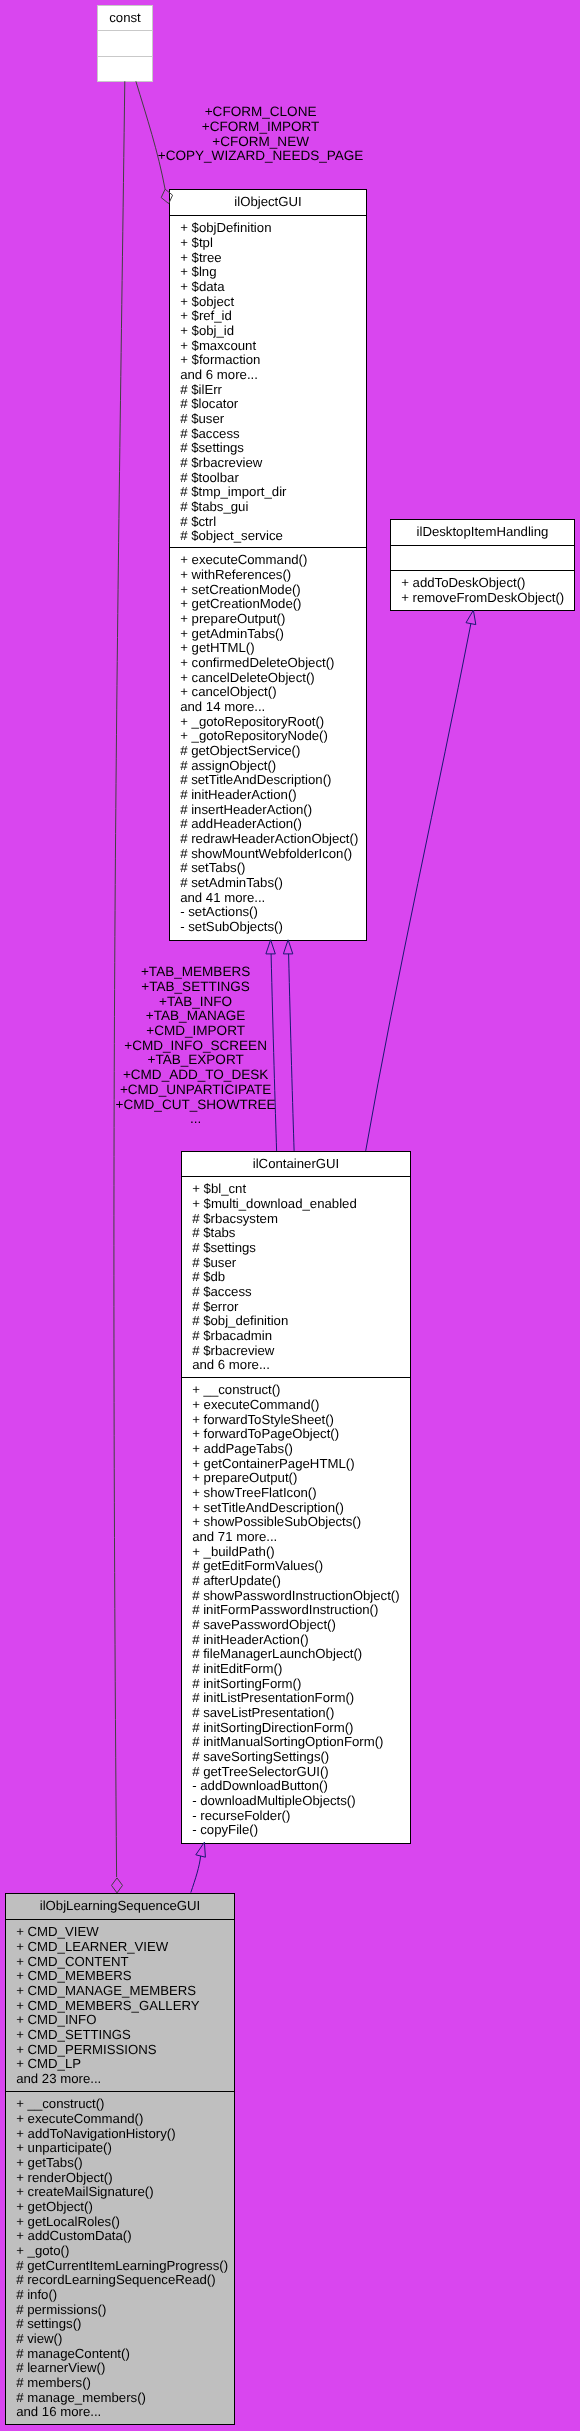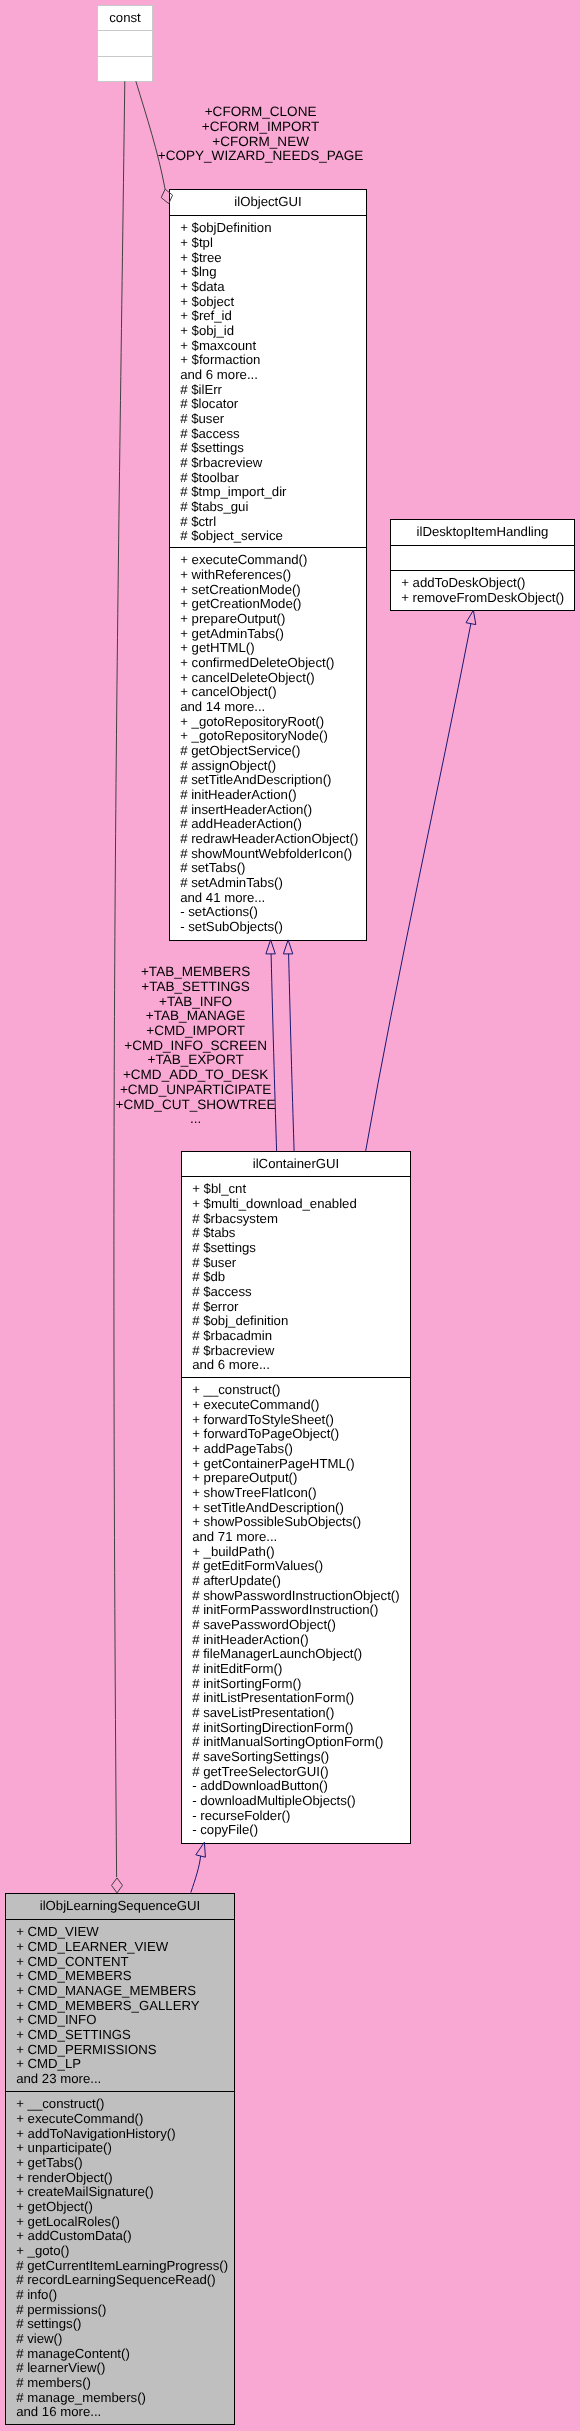--- a/index.html
+++ b/index.html
@@ -1,21 +1,21 @@
 <!DOCTYPE html>
 <html><head>
 <meta charset="utf-8">
 <title>ilObjLearningSequenceGUI Collaboration diagram</title>
 <style>
   html,body{margin:0;padding:0;background:#ffffff;}
   body{width:580px;height:2431px;overflow:hidden;
        font-family:"Liberation Sans",sans-serif;
        -webkit-font-smoothing:antialiased;}
   #graph{shape-rendering:geometricPrecision;transform:translateZ(0);}
-  #diagram{position:relative;width:580px;height:2431px;background:#f9a8d4;}
+  #diagram{position:relative;width:580px;height:2431px;background:#d946ef;}
   #graph{display:block;}
   #graph text{font-family:"Liberation Sans",sans-serif;font-size:13.2px;fill:#000000;
               -webkit-font-smoothing:antialiased;text-rendering:geometricPrecision;
               white-space:pre;}
   .cls-title{text-anchor:middle;}
   .cls-row{text-anchor:start;}
   #graph text.elabel{text-anchor:middle;font-size:13.55px;}
 </style>
 </head>
 <body>

